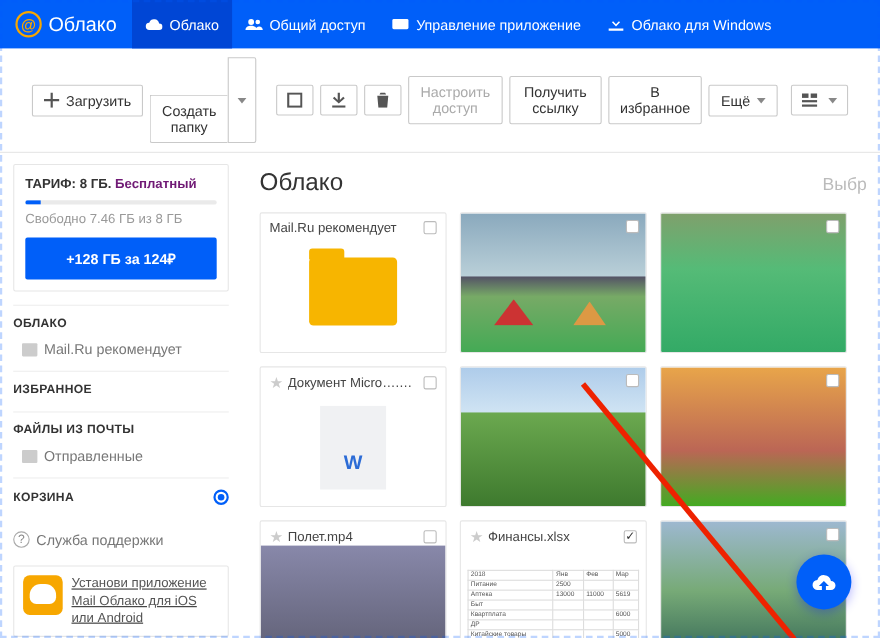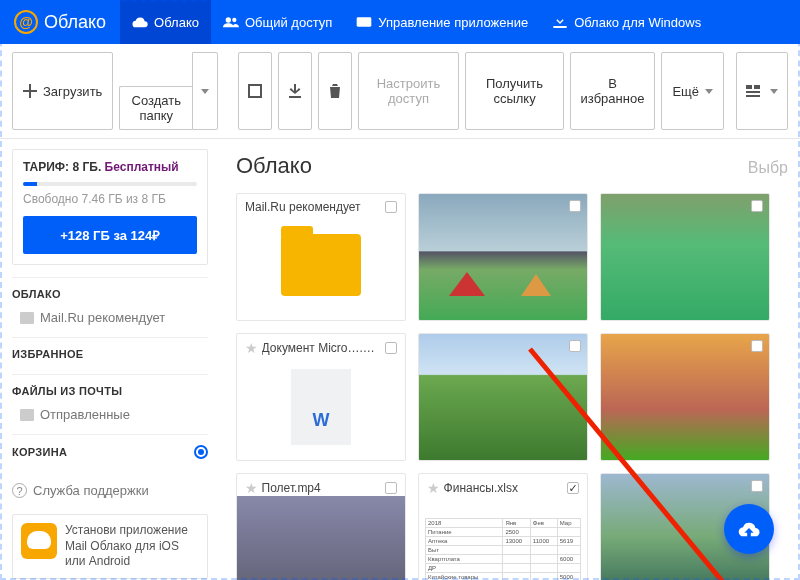--- a/index.html
+++ b/index.html
@@ -5,21 +5,21 @@
   * { box-sizing: border-box; margin: 0; padding: 0; }
   body { font-family: Arial, sans-serif; font-size: 13px; color: #333; background: #fff; width: 800px; height: 580px; overflow: hidden; position: relative; }
   .topnav { background: #005ff9; height: 44px; display: flex; align-items: center; color: #fff; }
   .logo { display: flex; align-items: center; gap: 6px; padding: 0 14px; font-size: 18px; font-weight: 400; }
   .logo-at { width: 24px; height: 24px; border: 2px solid #f7a700; border-radius: 50%; display: inline-flex; align-items: center; justify-content: center; color: #f7a700; font-size: 14px; font-weight: bold; }
   .nav-tabs { display: flex; height: 100%; }
   .nav-tab { display: flex; align-items: center; gap: 6px; padding: 0 12px; color: #fff; font-size: 13px; cursor: pointer; }
   .nav-tab.active { background: #0046d5; }
   .nav-ico { width: 16px; height: 14px; display: inline-block; }
   .cloud-ico svg, .nav-ico svg { width: 100%; height: 100%; fill: #fff; }
-  .toolbar { display: flex; gap: 6px; padding: 8px 12px; border-bottom: 1px solid #e6e6e6; }
+  .toolbar { display: flex; align-items: center; gap: 6px; padding: 8px 29px; border-bottom: 1px solid #e6e6e6; }
   .btn { border: 1px solid #c9c9c9; background: #fff; padding: 6px 10px; font-size: 13px; color: #333; border-radius: 2px; display: inline-flex; align-items: center; gap: 6px; cursor: pointer; }
   .btn-split { display: inline-flex; }
   .btn-split .btn:first-child { border-radius: 2px 0 0 2px; border-right: none; margin-top: 34px; }
   .btn-split .btn.caret-only { border-radius: 0 2px 2px 0; padding: 6px 8px; }
   .btn.icon-only { padding: 6px 9px; }
   .btn .ico { width: 14px; height: 14px; display: inline-block; }
   .btn.muted { color: #aaa; }
   .layout { display: flex; height: calc(100% - 44px - 47px); }
   .sidebar { width: 220px; padding: 10px 12px 0 12px; }
   .tariff-box { border: 1px solid #e6e6e6; border-radius: 2px; padding: 10px; margin-bottom: 12px; }
@@ -31,21 +31,21 @@
   .upgrade-btn { background: #005ff9; color: #fff; border: none; width: 100%; padding: 10px 0; font-size: 13px; font-weight: bold; border-radius: 2px; cursor: pointer; }
   .sb-section { border-top: 1px solid #eee; padding: 10px 0 8px; }
   .sb-section:first-of-type { border-top: none; }
   .sb-head { font-size: 11px; font-weight: bold; color: #333; letter-spacing: .3px; margin-bottom: 6px; display: flex; align-items: center; justify-content: space-between; }
   .sb-item { font-size: 13px; color: #777; padding: 4px 0 4px 8px; display: flex; align-items: center; gap: 6px; cursor: pointer; }
   .sb-folder-ico { width: 14px; height: 12px; background: #ccc; border-radius: 1px; }
   .sb-radio { width: 14px; height: 14px; border: 2px solid #005ff9; border-radius: 50%; display: inline-flex; align-items: center; justify-content: center; }
   .sb-radio::after { content: ""; width: 6px; height: 6px; background: #005ff9; border-radius: 50%; }
   .support { font-size: 13px; color: #777; padding: 10px 0; display: flex; align-items: center; gap: 6px; cursor: pointer; }
   .support .q { width: 15px; height: 15px; border: 1px solid #aaa; border-radius: 50%; display: inline-flex; align-items: center; justify-content: center; font-size: 11px; color: #888; }
-  .promo { border: 1px solid #e6e6e6; border-radius: 2px; padding: 8px; display: flex; gap: 8px; margin-top: 6px; }
+  .promo { border: 1px solid #e6e6e6; border-radius: 2px; padding: 8px; display: flex; gap: 8px; margin-top: 6px; text-decoration: underline; }
   .promo-ico { width: 36px; height: 36px; background: #f7a700; border-radius: 6px; position: relative; flex: none; }
   .promo-ico::after { content: ""; position: absolute; inset: 8px 6px 10px 6px; background: #fff; border-radius: 10px 10px 6px 6px; }
   .promo-text { font-size: 12px; color: #555; line-height: 1.3; }
   .phone-input { border: 1px dashed #ddd; color: #bbb; font-size: 12px; padding: 6px 8px; margin-top: 22px; }
   .main { flex: 1; padding: 14px 12px 0 16px; overflow: hidden; position: relative; }
   .page-title { font-size: 22px; margin-bottom: 14px; display: flex; justify-content: space-between; align-items: baseline; }
   .page-title .rt { color: #bbb; font-size: 16px; }
   .grid { display: grid; grid-template-columns: repeat(3, 170px); gap: 12px; }
   .tile { border: 1px solid #e6e6e6; border-radius: 2px; height: 128px; overflow: hidden; position: relative; }
   .tile-head { display: flex; justify-content: space-between; align-items: center; padding: 6px 8px 0; font-size: 12px; color: #444; gap: 4px; }

